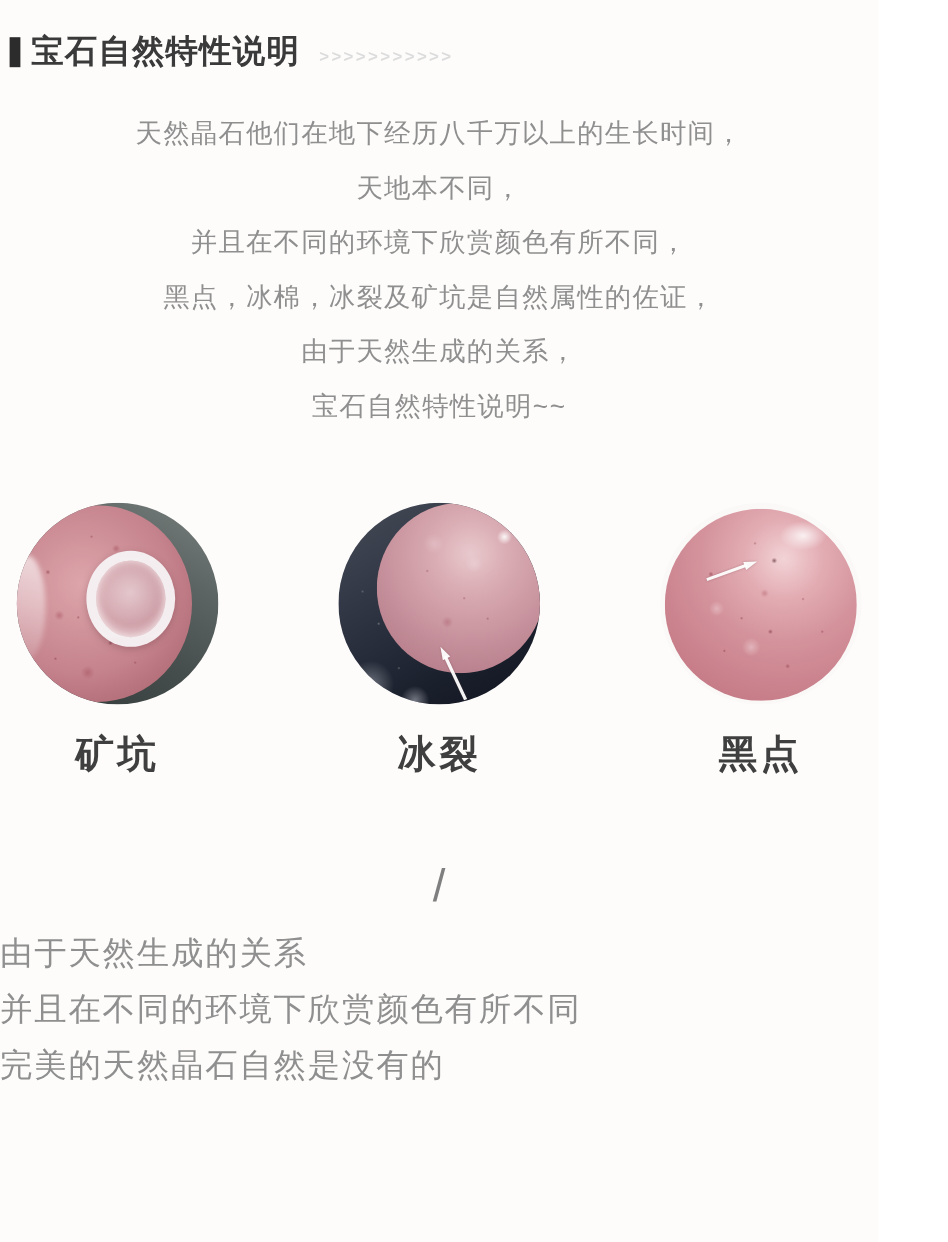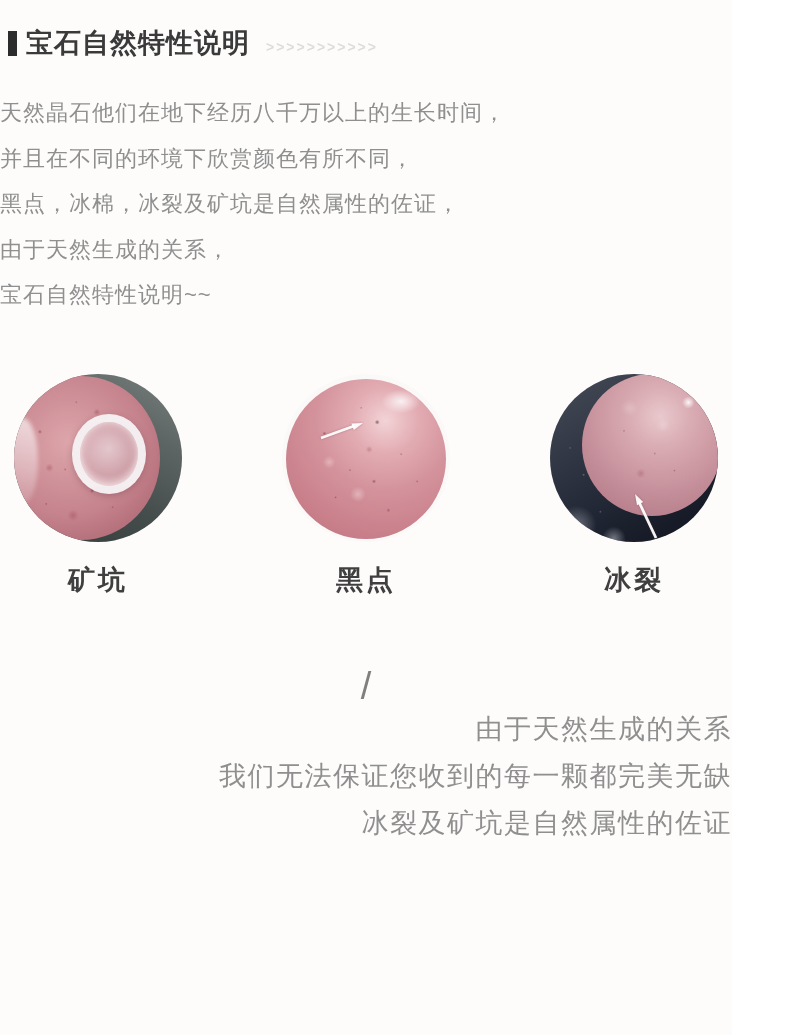--- a/index.html
+++ b/index.html
@@ -15,28 +15,28 @@
   .header { display:flex; align-items:center; margin:26px 0 0 8px; height:34px; }
   .marker { width:9px; height:25px; background:#2c2c2c; margin-right:9px; }
   .title  { margin:0; font-size:27px; font-weight:bold; color:#3a3a3a; letter-spacing:1px; }
   .chevrons {
     margin-left:16px; margin-top:8px;
     color:#dcdcdc; font-size:14px; font-weight:bold; letter-spacing:2px;
     user-select:none;
   }
 
   
-  .intro { margin-top:30px; text-align:left; }
+  .intro { margin-top:30px; text-align:center;font-family:Liberation Mono, monospace; }
   .intro-line { font-size:22px; color:#8f8f8f; line-height:45.5px; letter-spacing:1px; }
 
   
   .features { margin-top:56px; display:flex; justify-content:space-between; padding:0 14px; }
   .feature { width:168px; display:flex; flex-direction:column; align-items:center; }
   .photo { position:relative; width:168px; height:168px; border-radius:50%; overflow:hidden; background:#f4f1f0; }
-  .feature-label { margin-top:20px; font-size:27px; font-weight:bold; color:#3f3f3f; letter-spacing:3px; }
+  .feature-label { margin-top:20px; font-size:32px; font-weight:bold; color:#3f3f3f; letter-spacing:3px; }
 
   .bead { position:absolute; border-radius:50%; }
   .arrow { position:absolute; filter:drop-shadow(0 0 1px rgba(90,40,50,.35)); }
 
   
   .c1-bg { position:absolute; inset:0;
     background:linear-gradient(210deg,#7a8280 0%,#5c6563 30%,#454e4c 60%,#323a39 100%); }
   .c1-bead { width:158px; height:164px; left:-12px; top:2px;
     background:
       radial-gradient(circle 3px at 24% 34%, rgba(128,42,54,.5), transparent 70%),
@@ -105,81 +105,82 @@
       radial-gradient(circle 2px at 44% 52%, rgba(128,42,54,.45), transparent 70%),
       radial-gradient(circle 3px at 60% 60%, rgba(110,32,44,.45), transparent 70%),
       radial-gradient(circle 2px at 74% 40%, rgba(128,42,54,.4), transparent 70%),
       radial-gradient(circle 2px at 34% 78%, rgba(120,38,50,.45), transparent 70%),
       radial-gradient(circle 6px at 70% 24%, rgba(190,110,118,.5), transparent 70%),
       radial-gradient(circle 8px at 20% 48%, rgba(200,120,128,.45), transparent 70%),
       radial-gradient(circle at 46% 34%, #dca3a7 0%, #cf8b91 30%, #c37981 55%, #b86871 80%, #ac5d66 100%); }
 
   
   .divider { margin-top:68px; text-align:center; font-size:38px; color:#7f7f7f; line-height:40px; font-weight:300; }
-  .footer { text-align:right; }
+  .footer { margin-top:12px; text-align:left; }
   .footer-line { font-size:27px; color:#8f8f8f; line-height:47px; letter-spacing:1.5px; }
 </style>
 </head>
 <body>
 
 <div class="page">
 
   <header class="header">
     <span class="marker"></span>
     <h1 class="title">宝石自然特性说明</h1>
     <span class="chevrons">&gt;&gt;&gt;&gt;&gt;&gt;&gt;&gt;&gt;&gt;&gt;</span>
   </header>
 
   <section class="intro">
     <div class="intro-line">天然晶石他们在地下经历八千万以上的生长时间，</div>
+    <div class="intro-line">天地本不同，</div>
     <div class="intro-line">并且在不同的环境下欣赏颜色有所不同，</div>
     <div class="intro-line">黑点，冰棉，冰裂及矿坑是自然属性的佐证，</div>
     <div class="intro-line">由于天然生成的关系，</div>
     <div class="intro-line">宝石自然特性说明~~</div>
   </section>
 
   <section class="features">
 
     <figure class="feature" style="margin:0">
       <div class="photo">
         <div class="c1-bg"></div>
         <div class="bead c1-bead"></div>
         <div class="c1-glare"></div>
         <div class="c1-pit"></div>
       </div>
       <figcaption class="feature-label">矿坑</figcaption>
     </figure>
 
     <figure class="feature" style="margin:0">
-      <div class="photo" style="background:#fbf9f8">
-        <div class="bead c2-bead"></div>
-        <svg class="arrow" style="left:34px; top:42px;" width="56" height="28" viewBox="0 0 56 28">
-          <line x1="5" y1="22" x2="38" y2="10" stroke="rgba(255,255,255,.95)" stroke-width="2.6"></line>
-          <polygon points="47,7 37.8,14 35.4,7.4" fill="rgba(255,255,255,.95)"></polygon>
-        </svg>
-      </div>
-      <figcaption class="feature-label">黑点</figcaption>
-    </figure>
-
-    <figure class="feature" style="margin:0">
       <div class="photo">
         <div class="c3-bg"></div>
         <div class="bead c3-bead"></div>
         <svg class="arrow" style="left:76px; top:110px;" width="44" height="62" viewBox="0 0 44 62">
           <line x1="30" y1="54" x2="13" y2="18" stroke="rgba(255,255,255,.95)" stroke-width="2.8"></line>
           <polygon points="9,10 17.2,18.1 11,21.3" fill="rgba(255,255,255,.95)"></polygon>
         </svg>
       </div>
       <figcaption class="feature-label">冰裂</figcaption>
     </figure>
 
+    <figure class="feature" style="margin:0">
+      <div class="photo" style="background:#fbf9f8">
+        <div class="bead c2-bead"></div>
+        <svg class="arrow" style="left:34px; top:42px;" width="56" height="28" viewBox="0 0 56 28">
+          <line x1="5" y1="22" x2="38" y2="10" stroke="rgba(255,255,255,.95)" stroke-width="2.6"></line>
+          <polygon points="47,7 37.8,14 35.4,7.4" fill="rgba(255,255,255,.95)"></polygon>
+        </svg>
+      </div>
+      <figcaption class="feature-label">黑点</figcaption>
+    </figure>
+
 
   </section>
 
   <div class="divider">/</div>
 
   <section class="footer">
     <div class="footer-line">由于天然生成的关系</div>
-    <div class="footer-line">我们无法保证您收到的每一颗都完美无缺</div>
-    <div class="footer-line">冰裂及矿坑是自然属性的佐证</div>
+    <div class="footer-line">并且在不同的环境下欣赏颜色有所不同</div>
+    <div class="footer-line">完美的天然晶石自然是没有的</div>
   </section>
 
 </div>
 
 </body></html>

